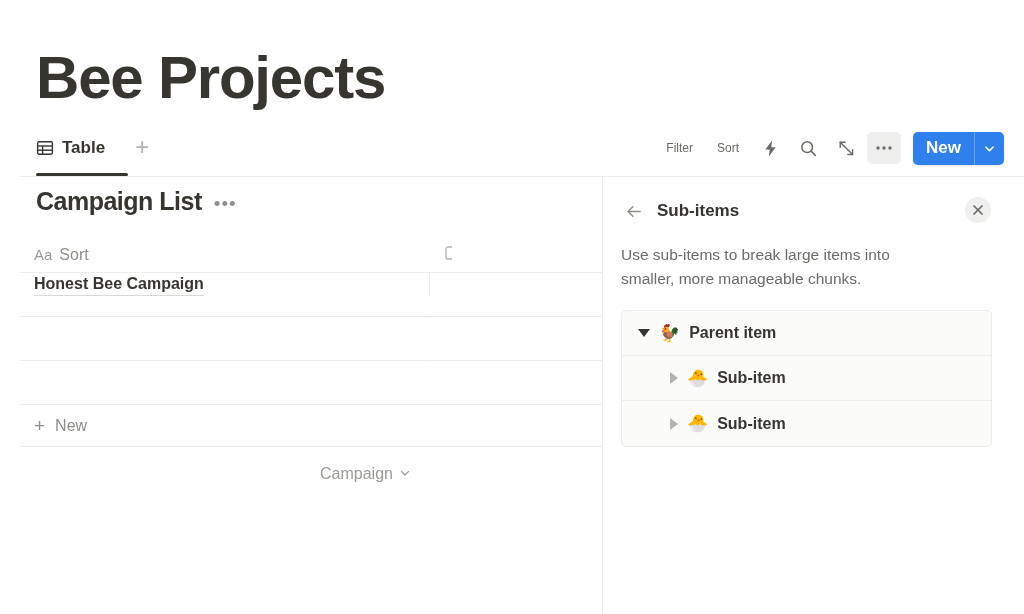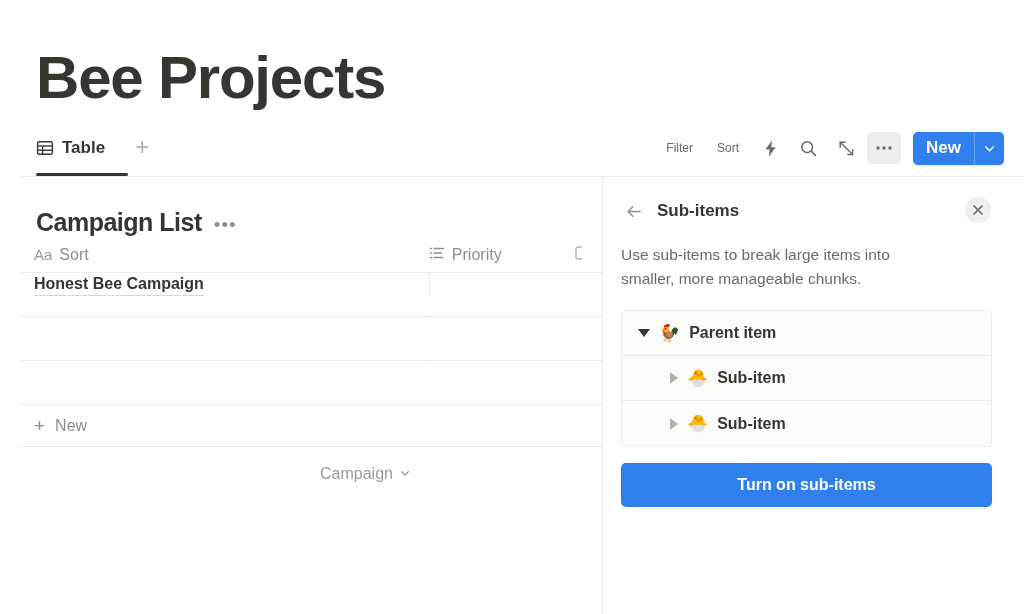--- a/index.html
+++ b/index.html
@@ -129,21 +129,21 @@
   }
   .panel-divider {
     position: absolute;
     left: 602px; top: 177px; bottom: 0;
     width: 1px; background: #ececeb;
   }
 
   
   .db-title-row {
     position: absolute;
-    left: 36px; top: 31px;
+    left: 36px; top: 10px;
     display: flex; align-items: center; gap: 12px;
   }
   .db-title {
     font-size: 25px;
     font-weight: 700;
     letter-spacing: -0.5px;
     color: #37352f;
   }
   .db-dots {
     color: #8f8e8a;
@@ -358,33 +358,20 @@
       <div class="db-dots">•••</div>
     </div>
 
     <div class="table">
 
       <div class="t-row t-head">
         <div class="t-cell c-name">
           <span class="aa-label">Aa</span>
           <span>Sort</span>
         </div>
-        <div class="t-cell c-priority">
-          <span>
-            <svg width="16" height="16" viewBox="0 0 16 16" fill="none" stroke="#8f8e8a" stroke-width="1.3" stroke-linecap="round">
-              <line x1="1.5" y1="3.5" x2="2.4" y2="3.5"></line>
-              <line x1="5" y1="3.5" x2="14.5" y2="3.5"></line>
-              <line x1="1.5" y1="8" x2="2.4" y2="8"></line>
-              <line x1="5" y1="8" x2="12.5" y2="8"></line>
-              <line x1="1.5" y1="12.5" x2="2.4" y2="12.5"></line>
-              <line x1="5" y1="12.5" x2="13.5" y2="12.5"></line>
-            </svg>
-          </span>
-          <span>Priority</span>
-        </div>
         <div class="t-cell c-third">
           <span>
             <svg width="14" height="16" viewBox="0 0 14 16" fill="none" stroke="#b4b2ad" stroke-width="1.3">
               <path d="M8 2 H4 a2 2 0 0 0 -2 2 v8 a2 2 0 0 0 2 2 h4"></path>
             </svg>
           </span>
         </div>
       </div>
 
       <div class="t-row t-body-row">
@@ -462,16 +449,15 @@
         <span class="pv-emoji">🐣</span>
         <span>Sub-item</span>
       </div>
       <div class="pv-row child">
         <span class="pv-tri-right"></span>
         <span class="pv-emoji">🐣</span>
         <span>Sub-item</span>
       </div>
     </div>
 
-    <button class="turn-on-btn">Turn on sub-items</button>
   </div>
 
 </div>
 
 </body></html>

